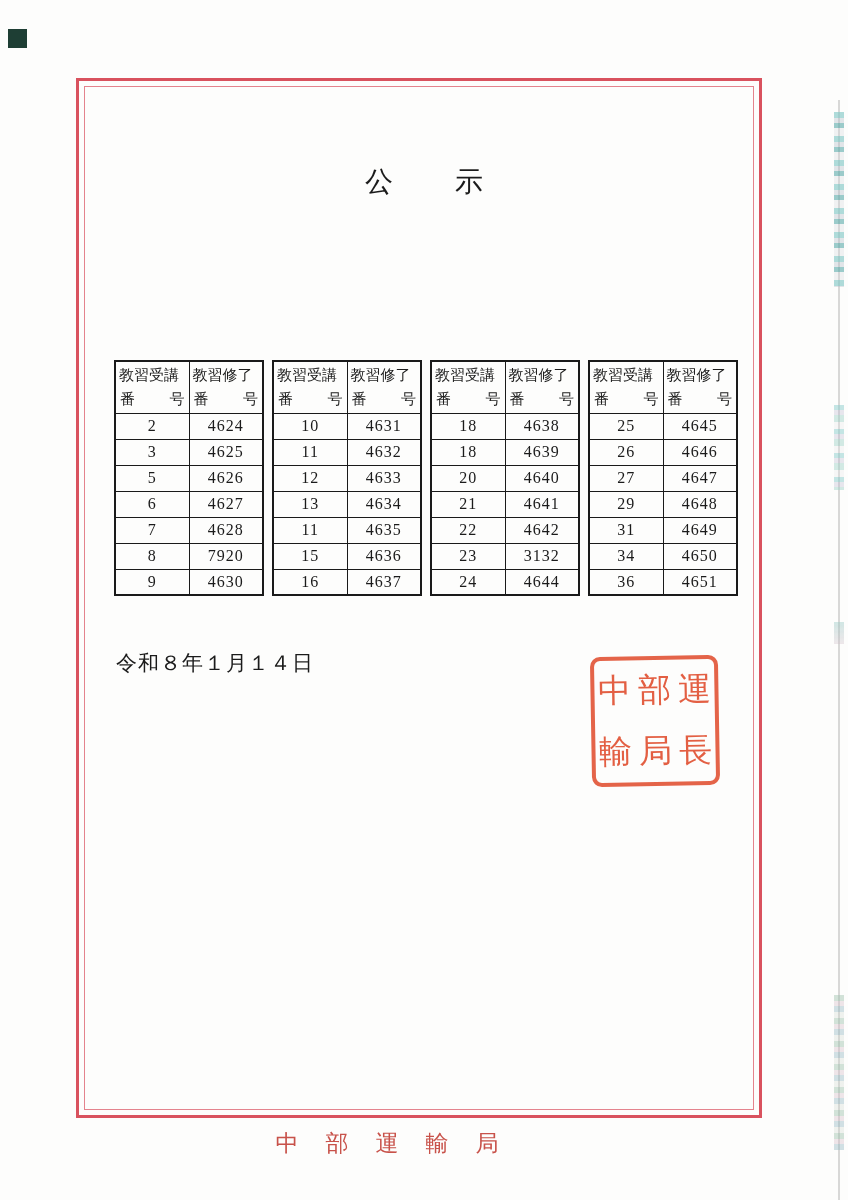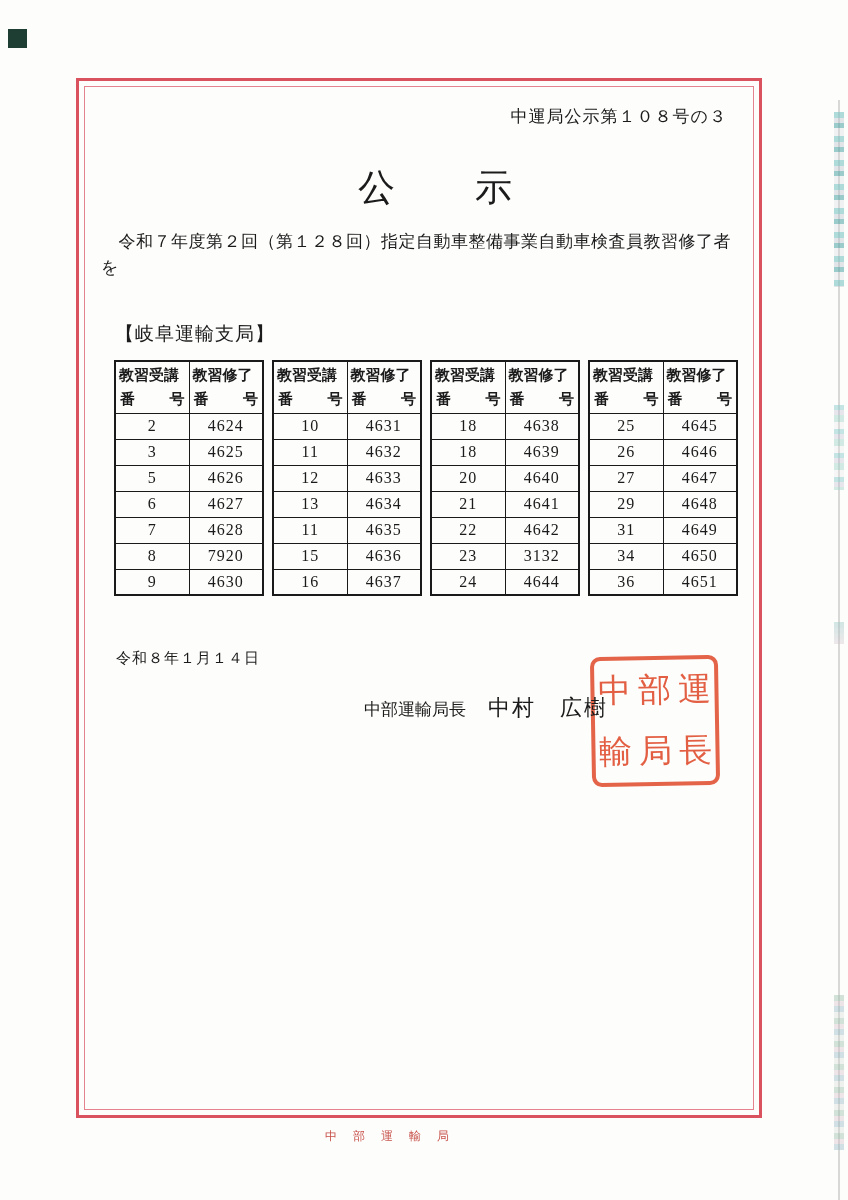--- a/index.html
+++ b/index.html
@@ -24,22 +24,22 @@
     border:1px solid #e4838d;
     pointer-events:none;
   }
 
   
   .doc-number {
     position:absolute; top:24px; right:32px;
     font-size:17px; letter-spacing:1px;
   }
   .doc-title {
-    position:absolute; top:82px; left:17px; width:100%;
-    text-align:center; font-size:37px; letter-spacing:2px;
+    position:absolute; top:82px; left:6px; width:100%;
+    text-align:center; font-size:28px; letter-spacing:2px;
   }
   .doc-body {
     position:absolute; top:148px; left:22px; right:18px;
     font-size:17px; line-height:26px; letter-spacing:0.5px;
   }
   .section-label {
     position:absolute; top:240px; left:36px;
     font-size:19px; letter-spacing:1px;
   }
 
@@ -53,34 +53,34 @@
     border:2px solid #1a1a1a;
     width:150px;
     table-layout:fixed;
     font-size:16px;
   }
   table.no-table th, table.no-table td {
     border:1px solid #1a1a1a;
   }
   table.no-table th {
     width:73px; height:52px;
-    font-weight:bold; font-size:15px;
+    font-weight:normal; font-size:15px;
     vertical-align:middle; padding:0 2px;
   }
   .h1 { display:flex; justify-content:space-between; padding:0 1px; line-height:24px; }
   .h2 { display:flex; justify-content:space-between; padding:0 2px; line-height:24px; }
   table.no-table td {
     height:26px; text-align:center; vertical-align:middle;
     letter-spacing:1px;
   }
 
   
   .doc-date {
     position:absolute; top:568px; left:37px;
-    font-size:15px; letter-spacing:1px;
+    font-size:21px; letter-spacing:1px;
   }
   .sign-row {
     position:absolute; top:612px; left:285px;
     display:flex; align-items:baseline; z-index:2;
   }
   .signer-title { font-size:17px; }
   .signer-name { font-size:22px; margin-left:22px; letter-spacing:2px; }
 
   
   .seal {
@@ -97,21 +97,21 @@
     transform:rotate(-1deg);
     z-index:1;
   }
   .seal span { display:block; }
 
   
   .footer-org {
     position:absolute; top:1128px; left:0; width:776px;
     text-align:center;
     color:#c8524a;
-    font-size:12px; letter-spacing:2px;
+    font-size:23px; letter-spacing:2px;
   }
 
   
   .artifact-square {
     position:absolute; left:8px; top:29px;
     width:19px; height:19px;
     background:#1e3e34;
   }
   .scan-line {
     position:absolute; left:838px; top:100px;
@@ -144,29 +144,26 @@
 <div class="artifact-square"></div>
 <div class="scan-line"></div>
 <div class="streak streak-a"></div>
 <div class="streak streak-b"></div>
 <div class="streak streak-c"></div>
 <div class="streak streak-d"></div>
 
 <div class="frame">
   <div class="frame-inner"></div>
 
-  <div class="doc-number">中運局公示第１０８号の３</div>
 
   <div class="doc-title">公　　示</div>
 
   <div class="doc-body">
-    <div>　令和７年度第２回（第１２８回）指定自動車整備事業自動車検査員教習修了者を</div>
   </div>
 
-  <div class="section-label">【岐阜運輸支局】</div>
 
   <div class="tables-row">
 
     <table class="no-table">
       <thead>
         <tr>
           <th>
             <div class="h1">教習受講</div>
             <div class="h2">
                 <span>番</span>
@@ -364,24 +361,20 @@
             <td>36</td>
             <td>4651</td>
           </tr>
       </tbody>
     </table>
 
   </div>
 
   <div class="doc-date">令和８年１月１４日</div>
 
-  <div class="sign-row">
-    <span class="signer-title">中部運輸局長</span>
-    <span class="signer-name">中村　広樹</span>
-  </div>
 
   <div class="seal">
     <span>中</span>
     <span>部</span>
     <span>運</span>
     <span>輸</span>
     <span>局</span>
     <span>長</span>
   </div>
 

